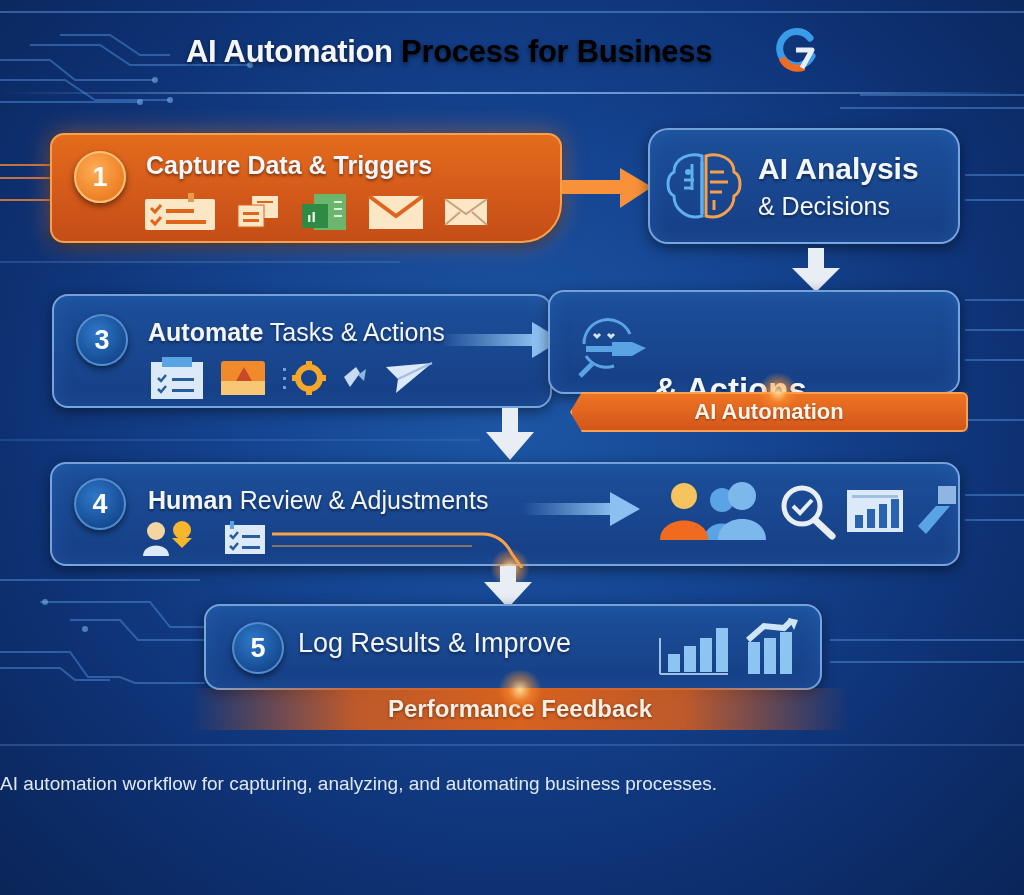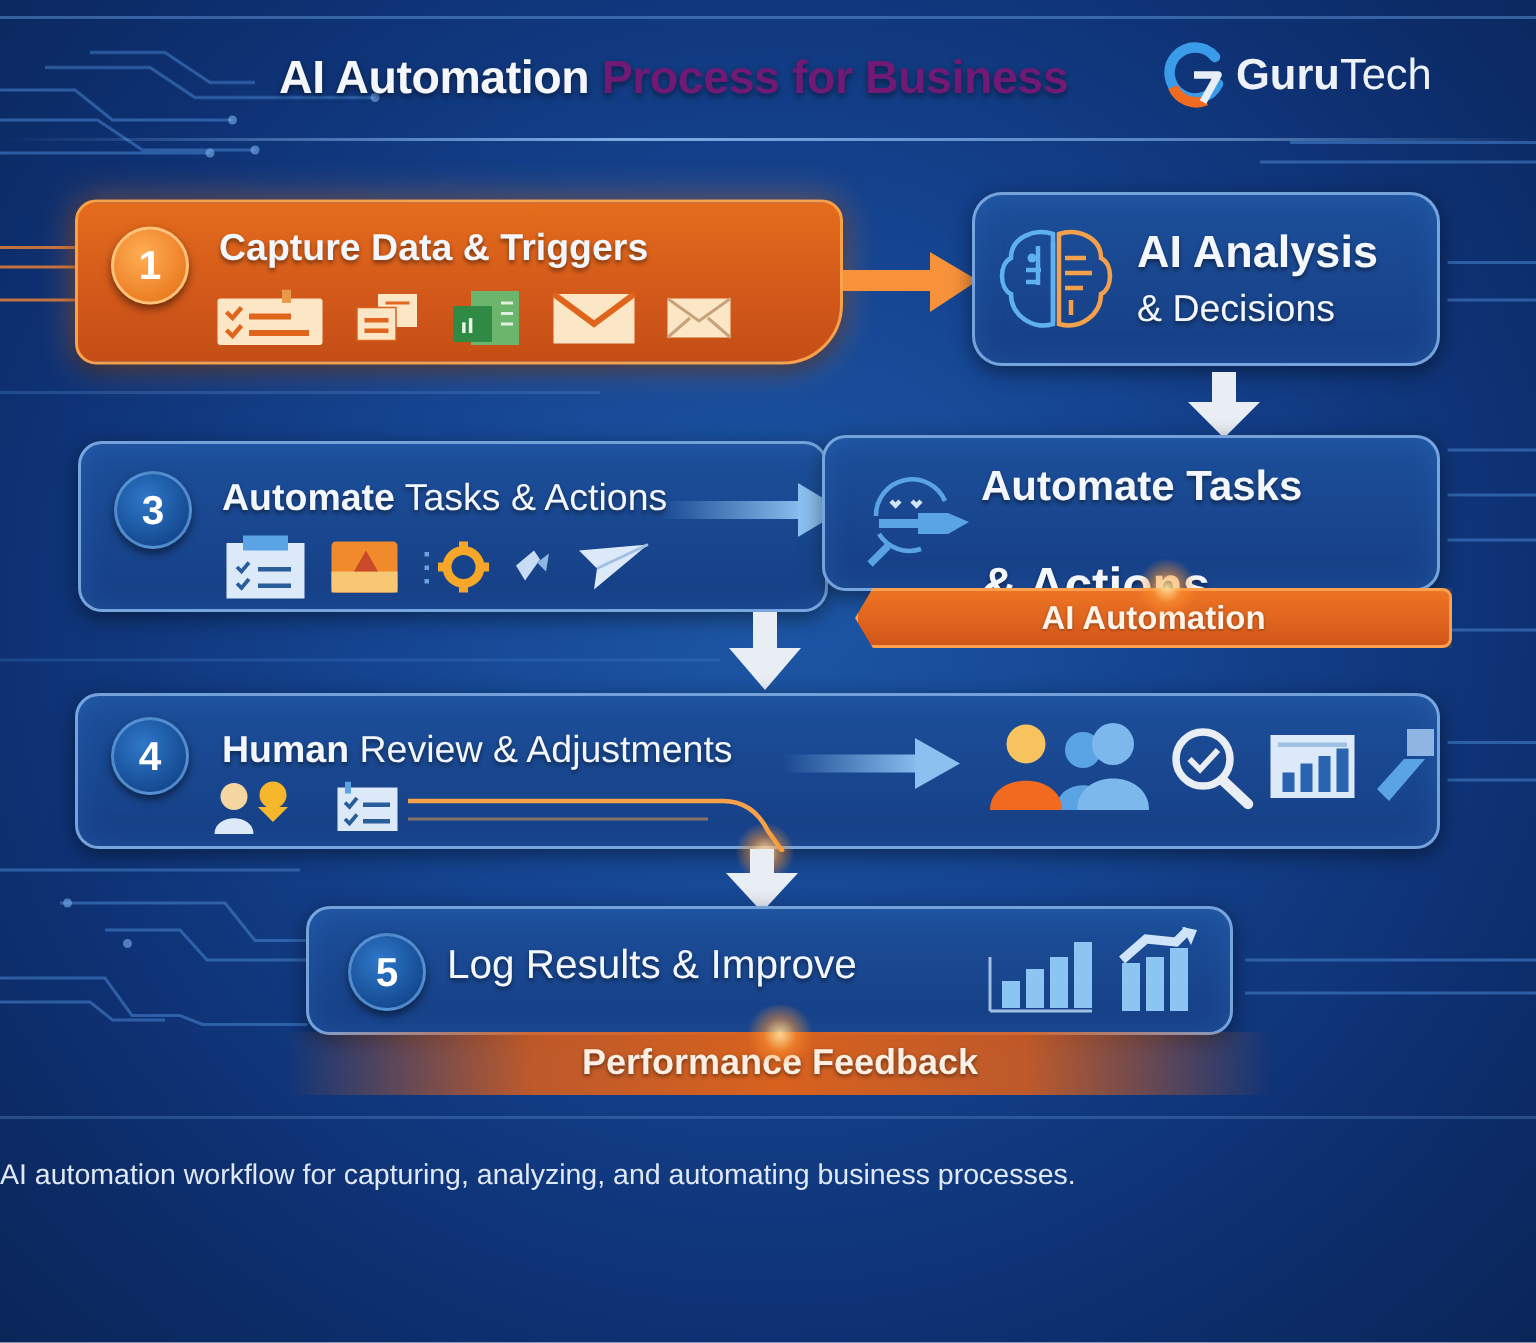--- a/index.html
+++ b/index.html
@@ -13,21 +13,21 @@
   .circuit { position: absolute; inset: 0; pointer-events: none; }
   .abs { position: absolute; }
 
   
   .title {
     position: absolute; left: 186px; top: 34px; font-size: 31px; font-weight: bold;
     letter-spacing: -0.3px; white-space: nowrap;
     text-shadow: 0 2px 4px rgba(0,0,0,0.5);
   }
   .title .w { color: #f4f6fa; }
-  .title .b { color: #701a75; }
+  .title .b { color: #000000; }
   .logo { position: absolute; left: 774px; top: 28px; display: flex; align-items: center; gap: 6px; }
   .logo-text { font-size: 29px; color: #eef2f8; white-space: nowrap; }
   .logo-text b { font-weight: bold; }
   .title-rule {
     position: absolute; left: 0; right: 0; top: 92px; height: 2px;
     background: linear-gradient(90deg, rgba(120,180,240,0) 0%, rgba(150,200,250,0.8) 40%, rgba(150,200,250,0.5) 80%, rgba(120,180,240,0) 100%);
   }
 
   
   .box {
@@ -131,21 +131,20 @@
 <div class="title">
   <span class="w">AI Automation</span>
   <span class="b">Process for Business</span>
 </div>
 <div class="logo">
   <svg width="44" height="44" viewBox="0 0 44 44">
     <path d="M36 10 A17 17 0 1 0 38 28" stroke="#3a9be8" stroke-width="7" fill="none" stroke-linecap="round"></path>
     <path d="M8 30 A17 17 0 0 0 30 39" stroke="#f06a20" stroke-width="7" fill="none"></path>
     <path d="M22 22 H38 L28 40" stroke="#e8eef6" stroke-width="5" fill="none" stroke-linejoin="round"></path>
   </svg>
-  <span class="logo-text"><b>Guru</b><span>Tech</span></span>
 </div>
 <div class="title-rule"></div>
 
 <div class="box orange" style="left:50px;top:133px;width:512px;height:110px;border-radius:14px 14px 40px 14px;">
   <div class="num o" style="left:22px;top:16px;">1</div>
   <div class="lbl" style="left:94px;top:16px;font-weight:bold;text-align:right;">Capture Data &amp; Triggers</div>
   <div class="icons" style="left:92px;top:58px;gap:20px;">
     <svg width="72" height="38" viewBox="0 0 72 38">
         <rect x="1" y="6" width="70" height="31" rx="2" fill="#fbe6c6"></rect>
         <rect x="44" y="0" width="6" height="9" fill="#e69a4a"></rect>
@@ -260,21 +259,20 @@
 
 <div class="box" style="left:548px;top:290px;width:412px;height:104px;">
   <svg class="abs" style="left:22px;top:22px;" width="80" height="68" viewBox="0 0 80 68">
     <path d="M12 30 A24 24 0 0 1 58 20" stroke="#5aa4e6" stroke-width="3" fill="none"></path>
     <path d="M14 42 A24 24 0 0 0 42 52" stroke="#5aa4e6" stroke-width="3" fill="none"></path>
     <path d="M22 20 l3 3 l3 -3 M36 20 l3 3 l3 -3" stroke="#cfe4f8" stroke-width="3" fill="none"></path>
     <rect x="14" y="32" width="26" height="6" fill="#5aa4e6"></rect>
     <path d="M40 28 H60 L74 34 L60 42 H40 Z" fill="#5aa4e6"></path>
     <path d="M8 62 L20 50" stroke="#5aa4e6" stroke-width="5"></path>
   </svg>
-  <div class="lbl" style="left:104px;top:16px;font-size:28px;font-weight:bold;">Automate Tasks</div>
   <div class="lbl" style="left:104px;top:52px;font-size:33px;font-weight:bold;margin-top:27px;">&amp; Actions</div>
 </div>
 <div class="banner" style="left:570px;top:392px;width:398px;clip-path:polygon(3% 0,100% 0,100% 100%,3% 100%,0 50%);">AI Automation</div>
 <div class="glow" style="left:758px;top:372px;width:40px;height:40px;"></div>
 
 <svg class="abs" style="left:482px;top:408px;" width="56" height="54" viewBox="0 0 56 54">
     <rect x="20" y="0" width="16" height="26" fill="#e9eef5"></rect>
     <path d="M4 24 L52 24 L28 52 Z" fill="#e9eef5"></path>
   </svg>
 

